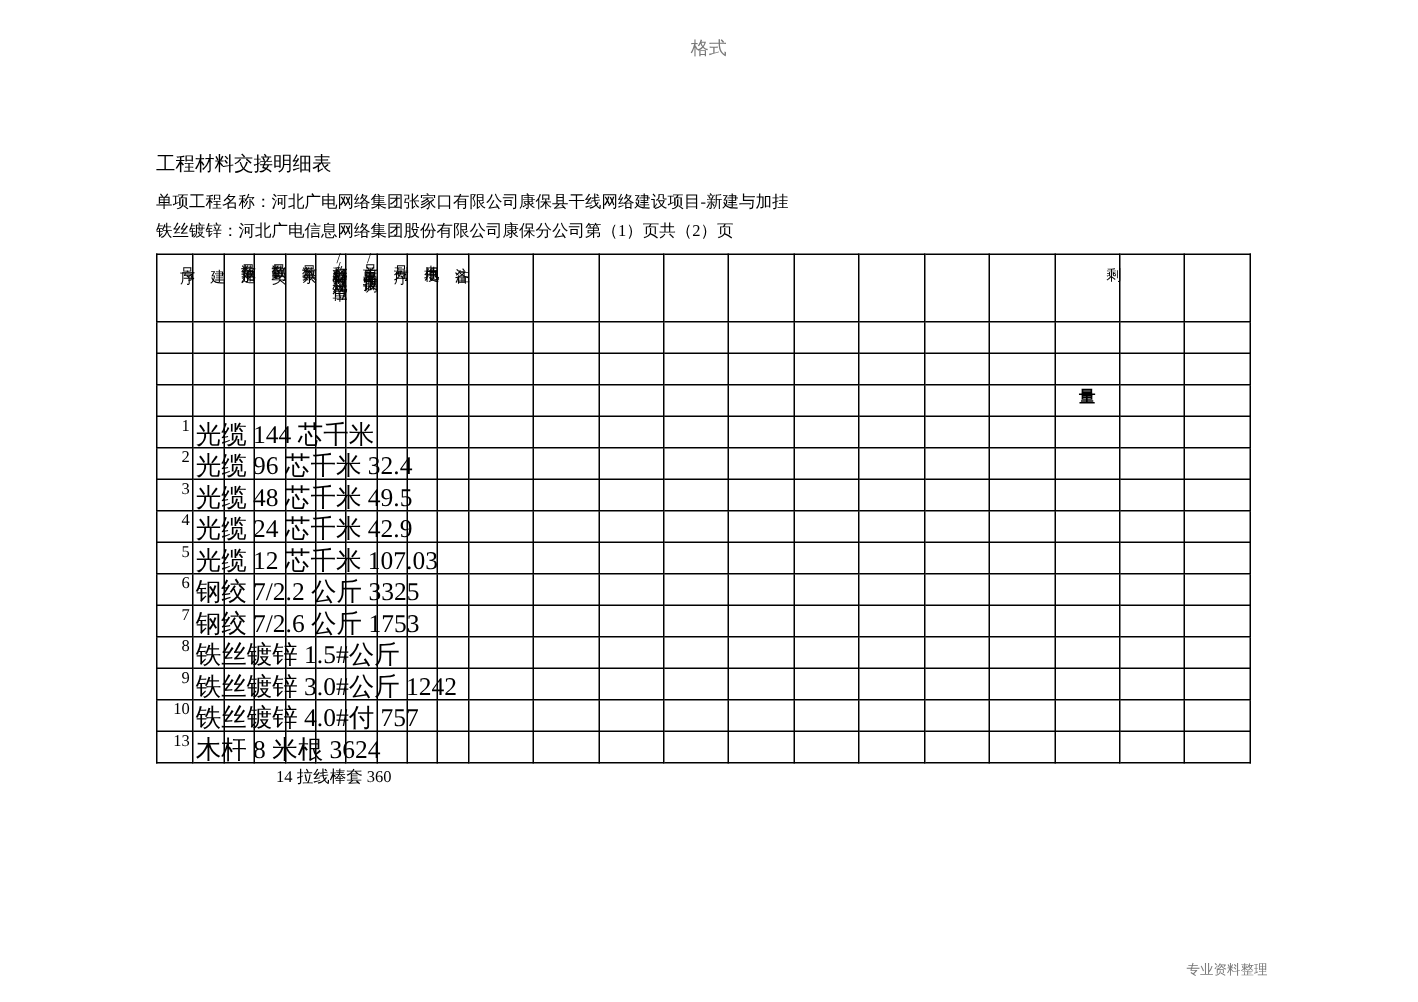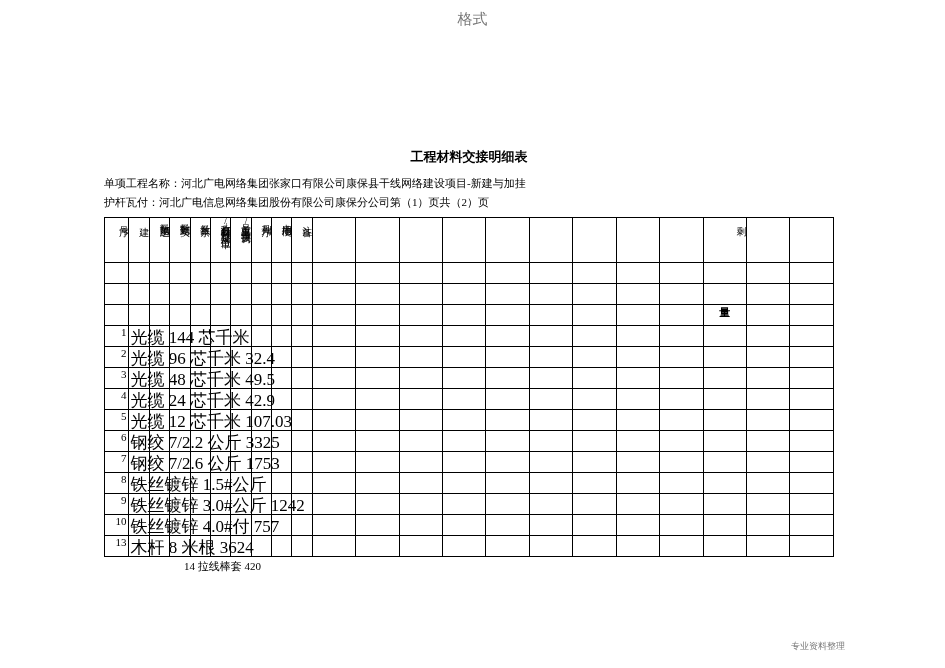--- a/index.html
+++ b/index.html
@@ -7,45 +7,43 @@
       font-family: 'SimSun', '宋体', serif;
       font-size: 11px;
       color: #000;
       background: #fff;
       width: 945px;
       height: 668px;
       position: relative;
     }
     .top-page-header {
       position: absolute;
-      top: 10px;
+      top: 24px;
       left: 50%;
       transform: translateX(-50%);
-      font-size: 15px;
+      font-size: 12px;
       color: #787878;
     }
     .bottom-page-footer {
       position: absolute;
       bottom: 15px;
       right: 100px;
       font-size: 9px;
       color: #787878;
     }
     .content {
       position: absolute;
       left: 104px;
       top: 100px;
       width: 730px;
     }
     .doc-title {
-      text-align: center;
-      font-weight: bold;
+      font-weight: normal;
       margin-bottom: 10px;
       font-size: 13px;
-      margin-top: 48px;
     }
     .meta-line {
       font-size: 11px;
       margin: 4px 0;
       line-height: 1.4;
     }
     table {
       border-collapse: collapse;
       width: 730px;
       table-layout: fixed;
@@ -107,21 +105,21 @@
 <div class="top-page-header">格式</div>
 <div class="bottom-page-footer">专业资料整理</div>
 
 <div class="content">
 
   <div class="doc-title">工程材料交接明细表</div>
   <div class="meta-line">
     <span>单项工程名称：</span><span>河北广电网络集团张家口有限公司康保县干线网络建设项目-新建与加挂</span>
   </div>
   <div class="meta-line">
-    <span>护杆瓦付：</span><span>河北广电信息网络集团股份有限公司康保分公司第（1）页共（2）页</span>
+    <span>铁丝镀锌：</span><span>河北广电信息网络集团股份有限公司康保分公司第（1）页共（2）页</span>
   </div>
 
   <table>
     <colgroup>
       <col class="c-idx">
         <col class="c-nar">
         <col class="c-nar">
         <col class="c-nar">
         <col class="c-nar">
         <col class="c-nar">
@@ -526,16 +524,16 @@
           <td></td>
           <td></td>
           <td></td>
           <td></td>
           <td></td>
         </tr>
       </tbody>
   </table>
 
   <div id="belowrows">
-      <div class="below-row">14 拉线棒套 420</div>
+      <div class="below-row">14 拉线棒套 360</div>
     </div>
 
 </div>
 
 </body></html>

